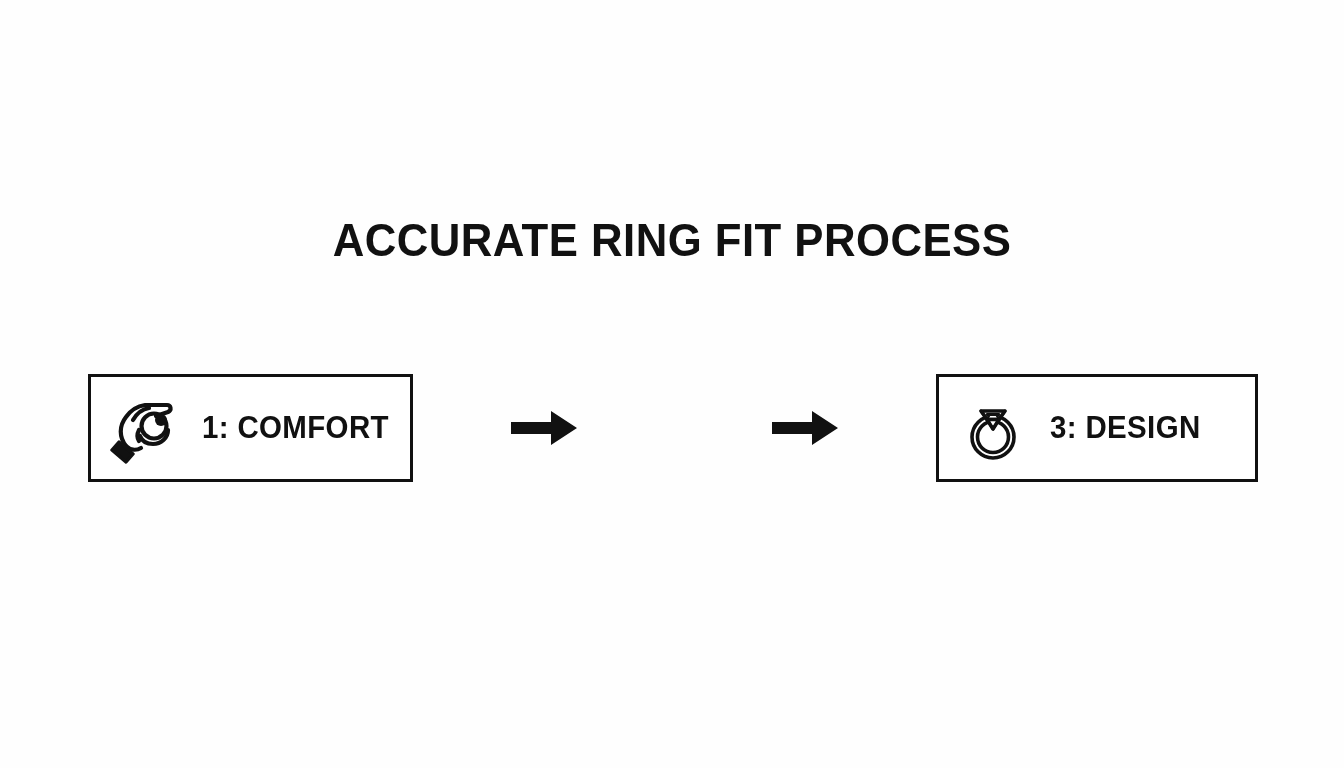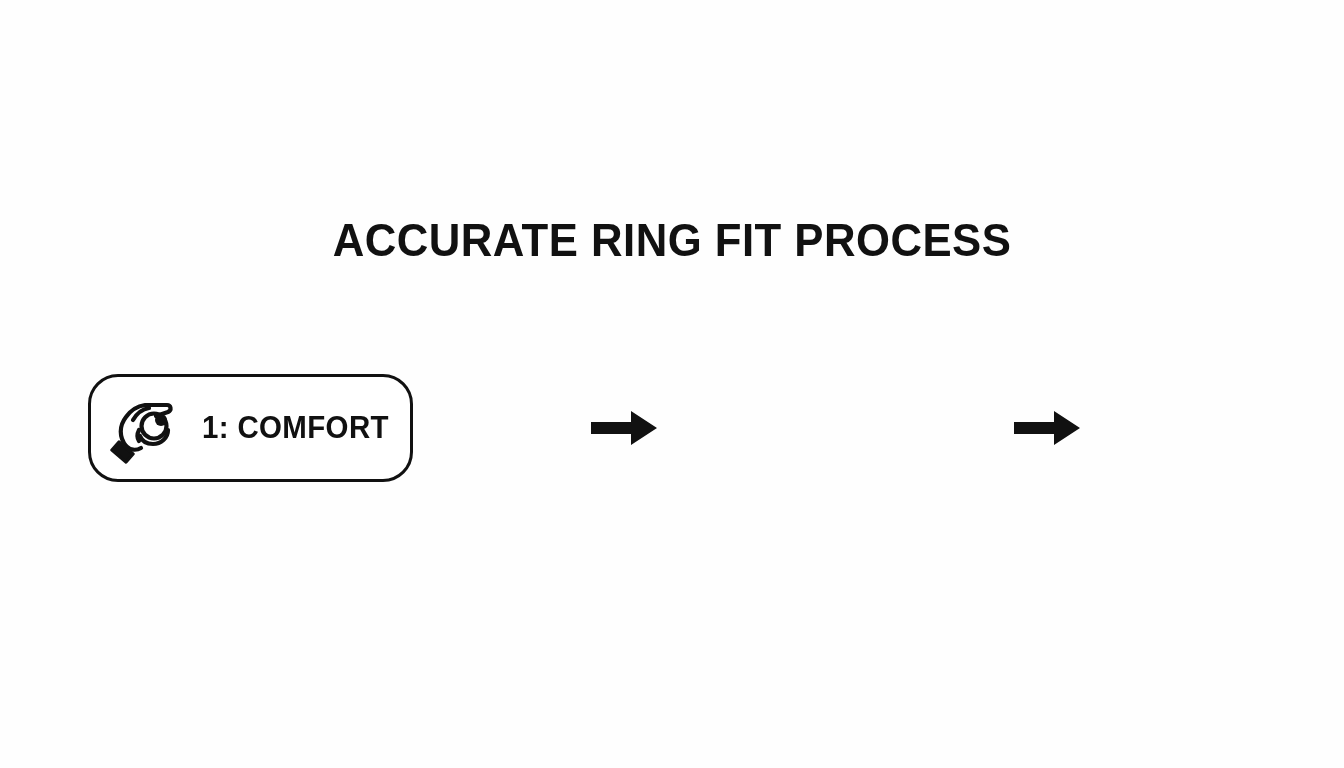--- a/index.html
+++ b/index.html
@@ -54,21 +54,21 @@
   .step-box {
     box-sizing: border-box;
     border: 3px solid #111111;
     background: #ffffff;
     display: flex;
     flex-direction: row;
     align-items: center;
     height: 108px;
     flex: 0 0 auto;
   }
-  .step-box.step-1 { width: 325px; border-radius: 30px; }
+  .step-box.step-1 { width: 325px; }
   .step-box.step-2 { width: 324px; }
   .step-box.step-3 { width: 322px; }
 
   .step-icon {
     flex: 0 0 auto;
     width: 72px;
     height: 72px;
     margin-left: 18px;
     display: flex;
     align-items: center;
@@ -140,15 +140,38 @@
       </svg>
     </div>
 
 
     <div class="flow-arrow">
       <svg width="66" height="38" viewBox="0 0 66 38">
         <path d="M0 13 L40 13 L40 2 L66 19 L40 36 L40 25 L0 25 Z" fill="#111111"></path>
       </svg>
     </div>
 
+    <div class="step-box step-3">
+      <div class="step-icon">
+        <svg width="72" height="72" viewBox="0 0 72 72" fill="none" stroke="#111111" stroke-width="3.6" stroke-linecap="round" stroke-linejoin="round">
+
+          <circle cx="36" cy="45" r="21"></circle>
+          <circle cx="36" cy="45" r="15.5"></circle>
+
+          <path d="M24 19 L48 19 L42 27.5 L30 27.5 Z" fill="#ffffff"></path>
+
+          <path d="M30 27.5 L42 27.5 L36 37 Z" fill="#ffffff"></path>
+
+          <path d="M24 19 L30 27.5" stroke-width="3"></path>
+          <path d="M48 19 L42 27.5" stroke-width="3"></path>
+          <path d="M30 22.5 L42 22.5" stroke-width="3"></path>
+          <path d="M30 27.5 L32.5 22.5" stroke-width="2.6"></path>
+          <path d="M42 27.5 L39.5 22.5" stroke-width="2.6"></path>
+
+          <path d="M30 27.5 L36 37" stroke-width="2.6"></path>
+          <path d="M42 27.5 L36 37" stroke-width="2.6"></path>
+        </svg>
+      </div>
+      <div class="step-label">3: DESIGN</div>
+    </div>
 
   </div>
 </div>
 
 </body></html>

